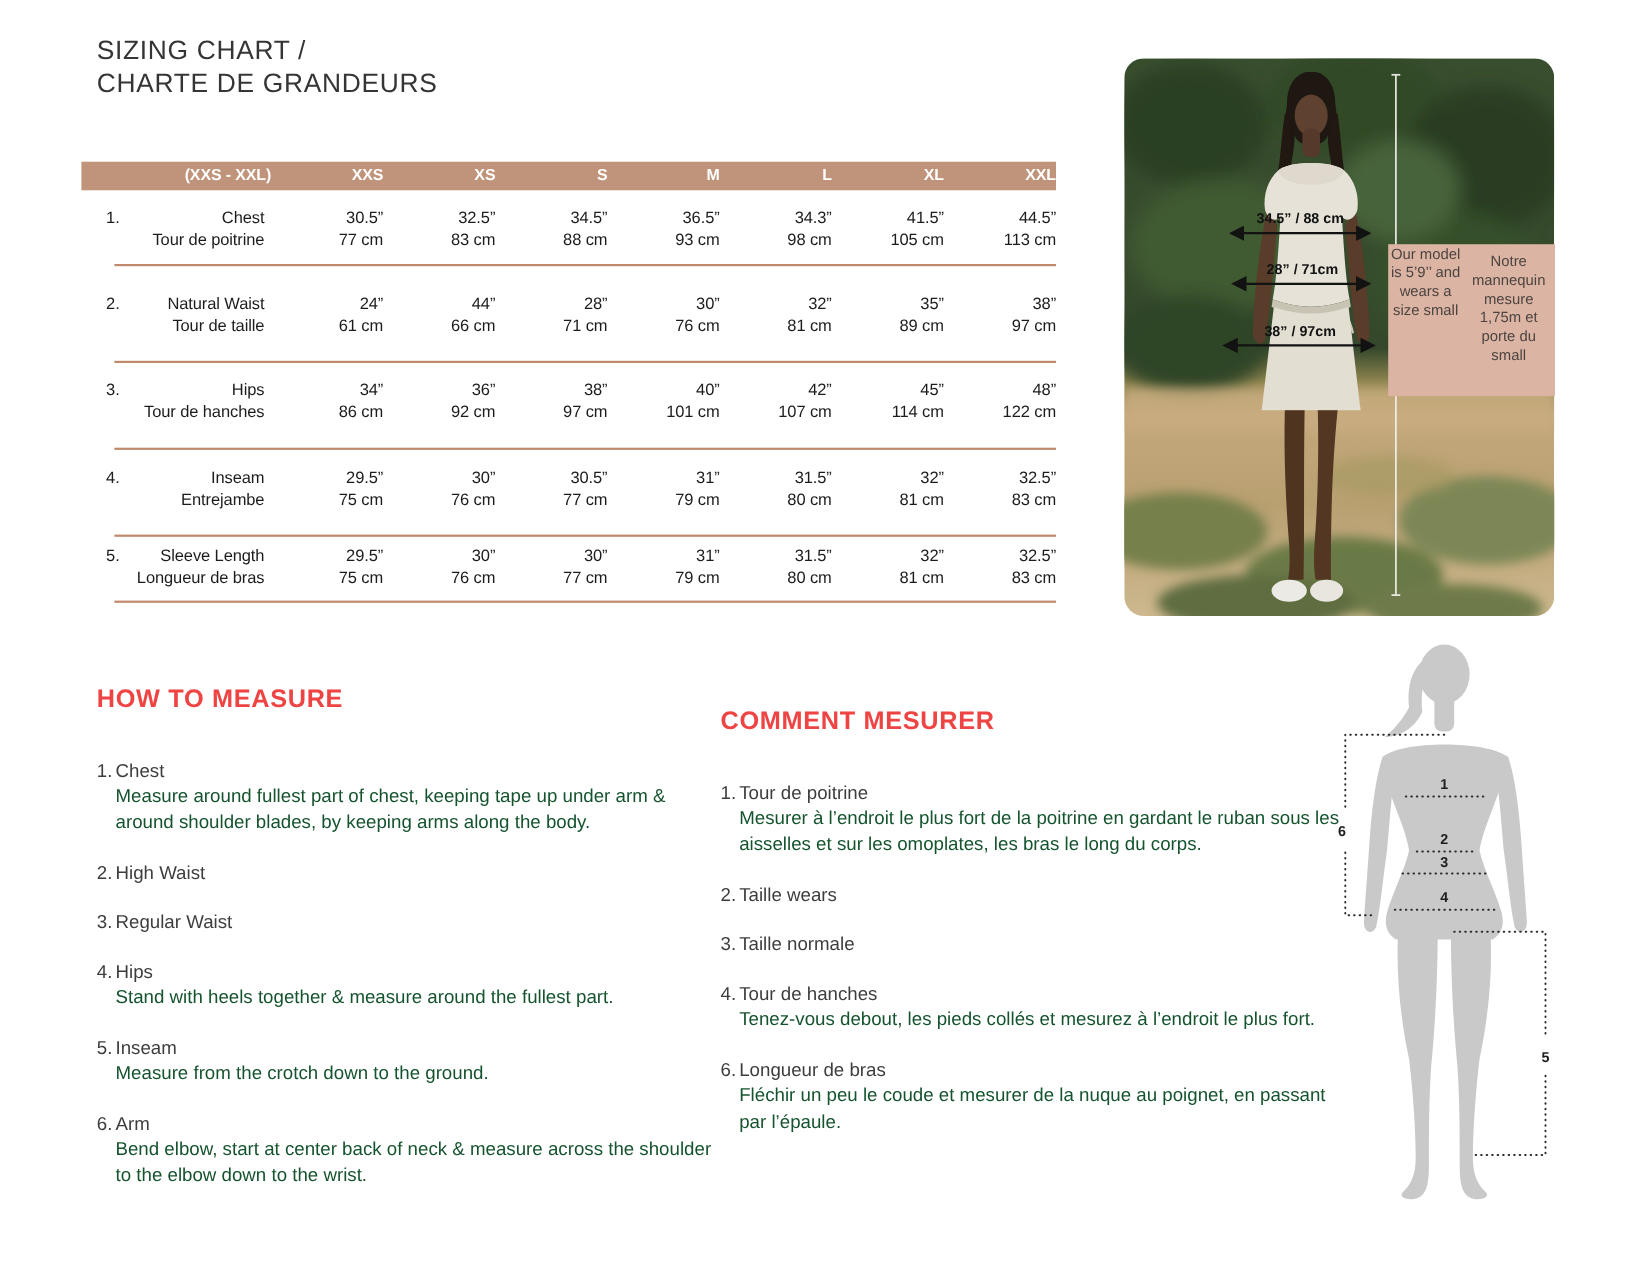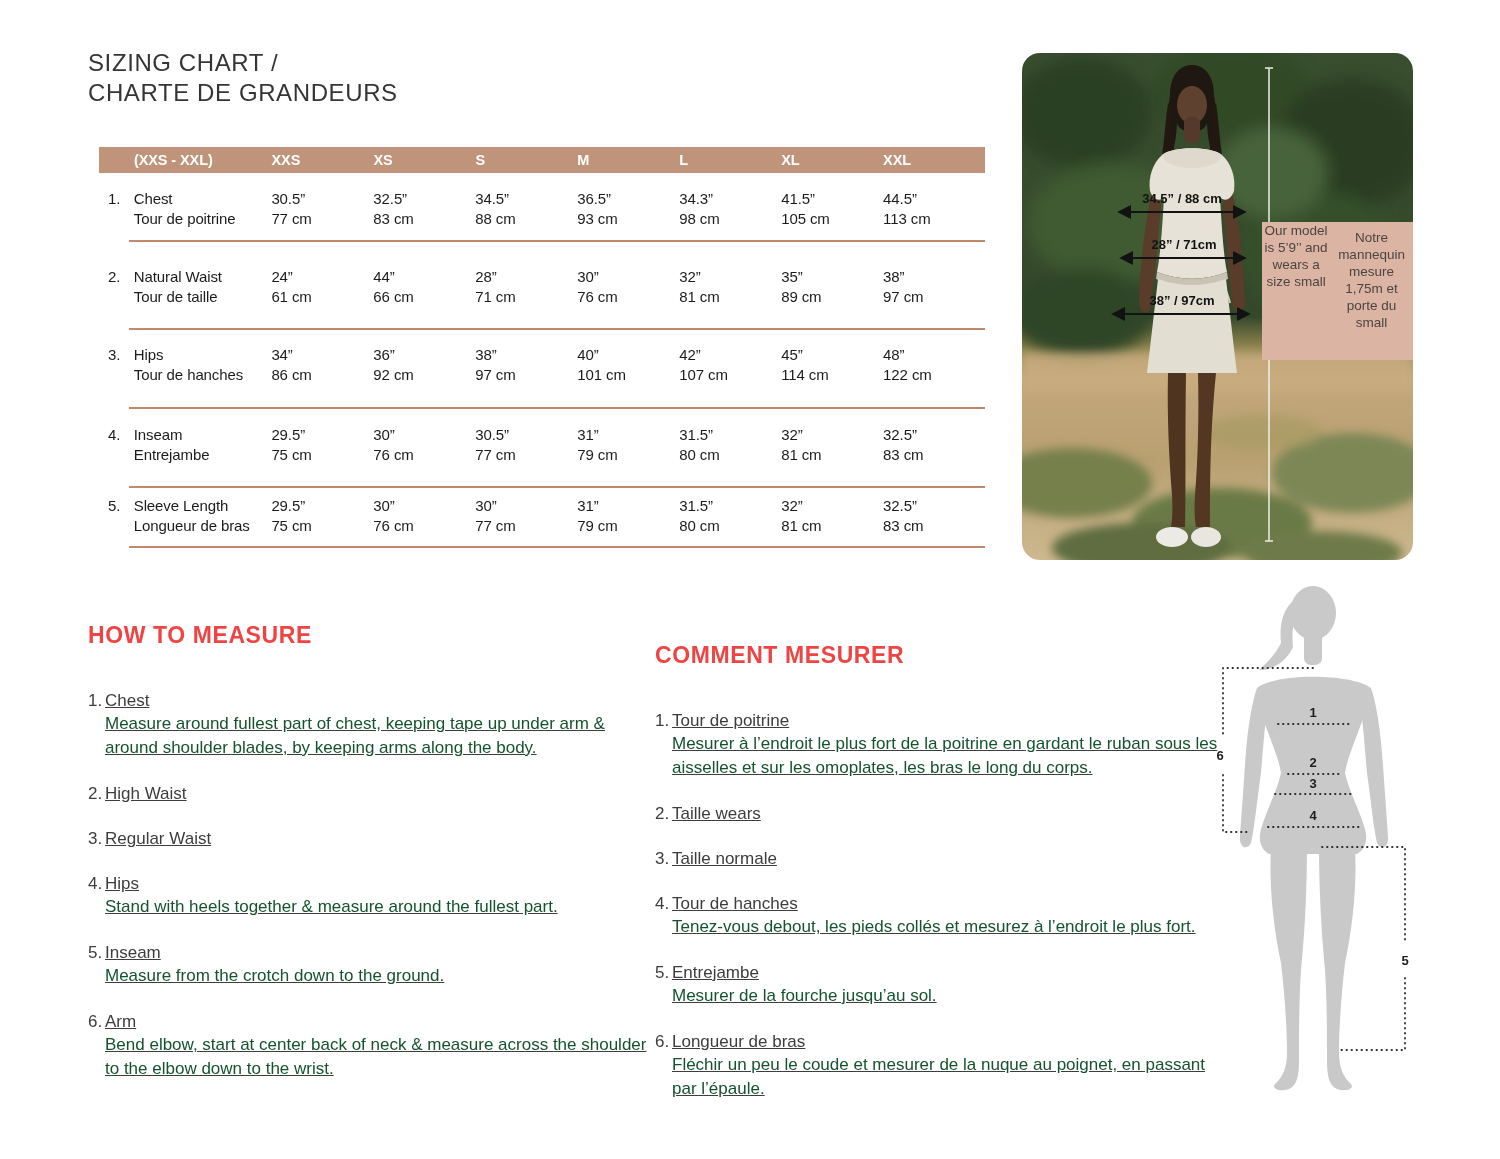--- a/index.html
+++ b/index.html
@@ -1,25 +1,25 @@
 <!DOCTYPE html>
 <html><head>
 <meta charset="utf-8">
 <style>
   * { margin:0; padding:0; box-sizing:border-box; }
   html,body { background:#ffffff; }
   body { font-family:"Liberation Sans", sans-serif; color:#2f2f2f; }
   .page { position:relative; width:1500px; height:1159px; background:#fff; overflow:hidden; }
 
   
-  .title { position:absolute; left:88px; top:48px; font-size:24px; line-height:30px;
+  .title { position:absolute; left:88px; top:32px; font-size:24px; line-height:30px;
            font-weight:300; letter-spacing:.6px; color:#353535; }
 
   
-  .size-table { position:absolute; left:99px; top:147px; width:886px; }
+  .size-table { position:absolute; left:74px; top:147px; width:886px;text-align:right; }
   .t-header { display:flex; align-items:center; height:26px; color:#fff;
               font-size:14.5px; font-weight:bold; letter-spacing:-0.1px; }
   .t-header .c0 { padding-left:35px; width:174px; }
   .t-header .cv { width:103px; }
   .t-row { display:flex; font-size:15px; color:#1c1c1c; letter-spacing:-0.1px; }
   .t-row .num { width:35px; padding-left:9px; line-height:20px; }
   .t-row .lbl { width:139px; line-height:20px; padding-right:6px; }
   .t-row .cell { width:103px; line-height:20px; }
   .sep { height:2px; margin-left:30px; }
 
@@ -30,21 +30,21 @@
   .note-box { position:absolute; left:240px; top:169px; width:151px; height:138px;
               display:flex; flex-direction:row; justify-content:center;
               text-align:center; font-size:13.5px; line-height:17px; color:#4c4440; }
   .note-box p + p { margin-top:7px; }
 
   
   .section-title { font-size:23px; font-weight:700; letter-spacing:.6px; color:#ef4444; }
   .howto  { position:absolute; left:88px;  top:622px; width:562px; }
   .commen { position:absolute; left:655px; top:622px; width:575px;margin-top:20px; }
   .m-list { margin-top:40px; font-size:17px; color:#3d3d3d; }
-  .m-item { margin-bottom:22px;text-decoration:underline; }
+  .m-item { margin-bottom:22px; }
   .m-head { line-height:23px; }
   .m-num  { display:inline-block; min-width:17px; }
   .m-desc { margin-left:17px; line-height:24px; color:#14532d; }
 
   
   .silhouette { position:absolute; left:1195px; top:585px; }
   .diag-num { font-size:13px; font-weight:bold; fill:#1e1e1e;
               font-family:"Liberation Sans", sans-serif; }
   .ann-txt  { font-size:13px; font-weight:bold; fill:#121212;
               font-family:"Liberation Sans", sans-serif; }
@@ -392,24 +392,20 @@
           <div class="m-head"><span class="m-num">2. </span><span>Taille wears</span></div>
         </div>
         <div class="m-item">
           <div class="m-head"><span class="m-num">3. </span><span>Taille normale</span></div>
         </div>
         <div class="m-item">
           <div class="m-head"><span class="m-num">4. </span><span>Tour de hanches</span></div>
           <div class="m-desc">Tenez-vous debout, les pieds collés et mesurez à l’endroit le plus fort.</div>
         </div>
         <div class="m-item">
-          <div class="m-head"><span class="m-num">5. </span><span>Entrejambe</span></div>
-          <div class="m-desc">Mesurer de la fourche jusqu’au sol.</div>
-        </div>
-        <div class="m-item">
           <div class="m-head"><span class="m-num">6. </span><span>Longueur de bras</span></div>
           <div class="m-desc">Fléchir un peu le coude et mesurer de la nuque au poignet, en passant par l’épaule.</div>
         </div>
       </div>
   </div>
 
   <div class="silhouette">
     <svg width="230" height="530" viewBox="0 0 230 530">
       <g fill="#c9c9c9">
         <ellipse cx="118" cy="28" rx="23" ry="27"></ellipse>

